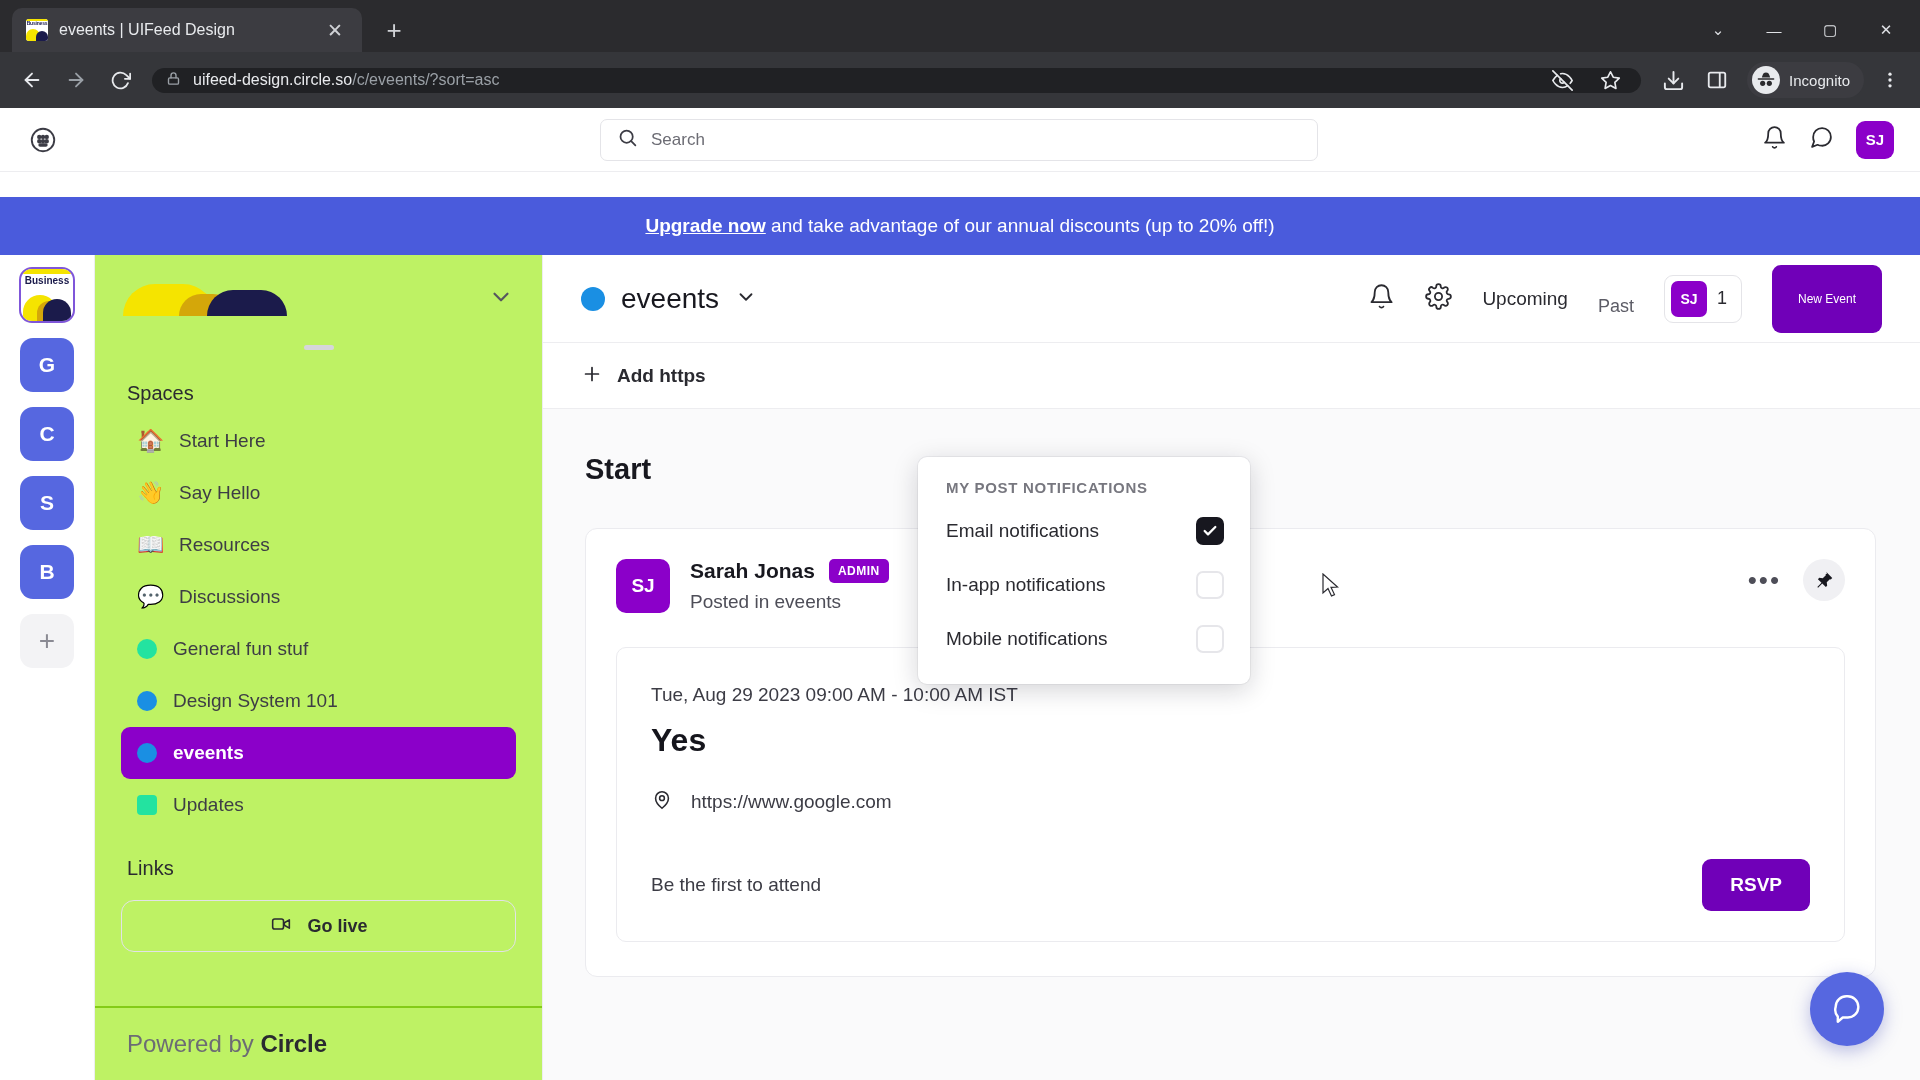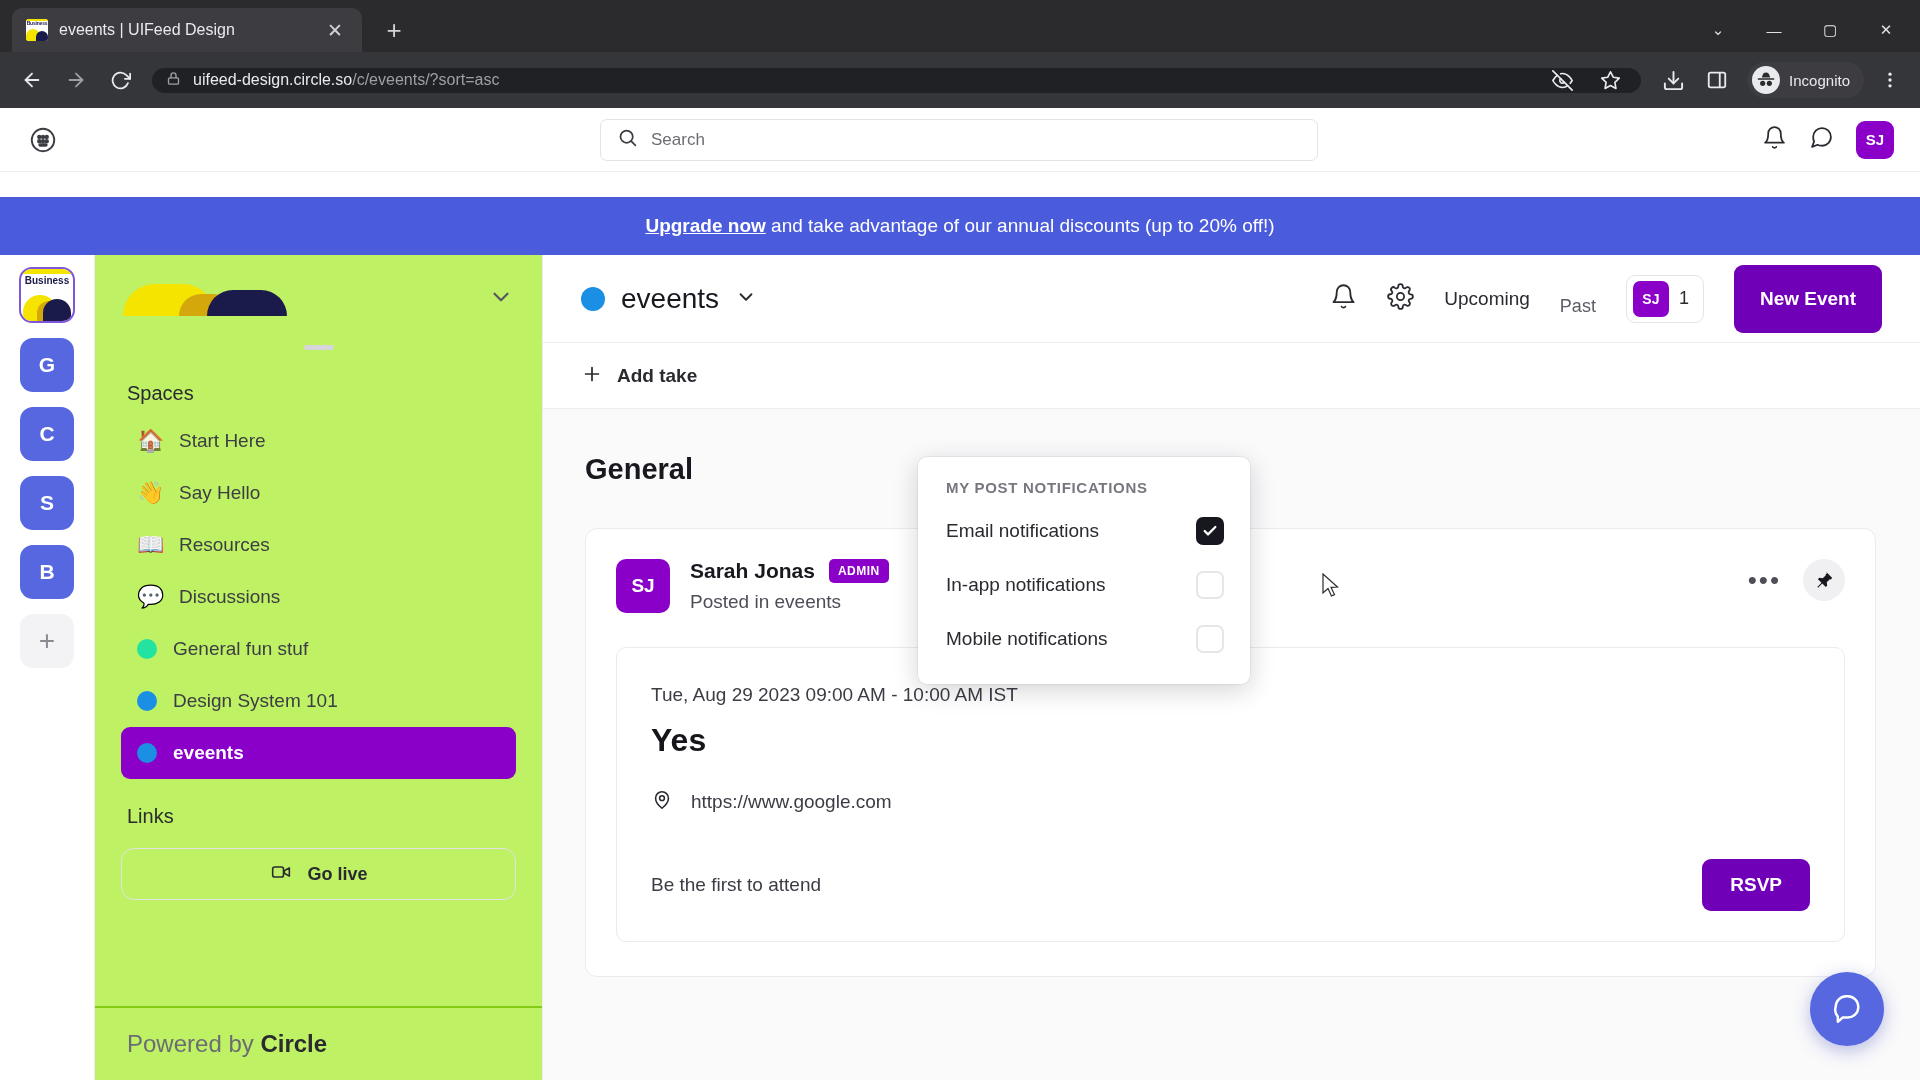--- a/index.html
+++ b/index.html
@@ -217,21 +217,21 @@
     border: 1px solid #e4e4e8; border-radius: 9px; height: 48px; padding: 0 14px 0 6px;
   }
   .mp-avatar {
     width: 36px; height: 36px; border-radius: 7px; background: #8b00c9;
     color: #fff; font-size: 14px; font-weight: 600;
     display: flex; align-items: center; justify-content: center;
   }
   .mp-count { font-size: 18px; color: #2a2a30; }
   .btn-primary {
     background: #7000b8; color: #fff; border-radius: 9px; height: 68px;
-    padding: 0 26px; font-size: 19px; font-weight: 700;
+    padding: 0 26px; font-size: 12px; font-weight: 400;
     display: flex; align-items: center;
   }
 
   .addlink-row {
     height: 66px; background: #fff; border-bottom: 1px solid #ededf0;
     display: flex; align-items: center; padding: 0 38px; gap: 14px; flex: 0 0 auto;
   }
   .addlink-txt { font-size: 19px; color: #2a2a30; font-weight: 600; }
 
   .feed { flex: 1; padding: 44px 44px 0 42px; overflow: hidden; }
@@ -514,20 +514,24 @@
           <span class="dot" style="background:#23e3a0"></span>
           <span>General fun stuf</span>
         </div>
         <div class="space-item">
           <span class="dot" style="background:#1a8fe3"></span>
           <span>Design System 101</span>
         </div>
         <div class="space-item active">
           <span class="dot" style="background:#1a8fe3"></span>
           <span>eveents</span>
+        </div>
+        <div class="space-item">
+          <span class="sq" style="background:#23e3a0"></span>
+          <span>Updates</span>
         </div>
 
         <div class="sb-links-head">Links</div>
         <div class="golive">
           <span>
             <svg width="24" height="20" viewBox="0 0 24 24" fill="none" stroke="#2a2a30" stroke-width="1.9" stroke-linejoin="round">
                 <rect x="2" y="6" width="13" height="12" rx="2.5"></rect>
                 <polygon points="16 10.5 22 7 22 17 16 13.5"></polygon>
               </svg>
           </span>
@@ -573,25 +577,25 @@
         </div>
       </div>
 
       <div class="addlink-row">
         <span>
           <svg width="22" height="22" viewBox="0 0 24 24" fill="none" stroke="#2a2a30" stroke-width="1.9" stroke-linecap="round">
               <line x1="12" y1="5" x2="12" y2="19"></line>
               <line x1="5" y1="12" x2="19" y2="12"></line>
             </svg>
         </span>
-        <span class="addlink-txt">Add take</span>
+        <span class="addlink-txt">Add https</span>
       </div>
 
       <div class="feed">
-        <div class="pinned-h">General</div>
+        <div class="pinned-h">Start</div>
 
         <div class="post-card">
           <div class="post-head">
             <span class="post-avatar">SJ</span>
             <div>
               <div class="post-name-row">
                 <span class="post-name">Sarah Jonas</span>
                 <span class="badge-admin">ADMIN</span>
               </div>
               <div class="post-sub">Posted in eveents</div>

